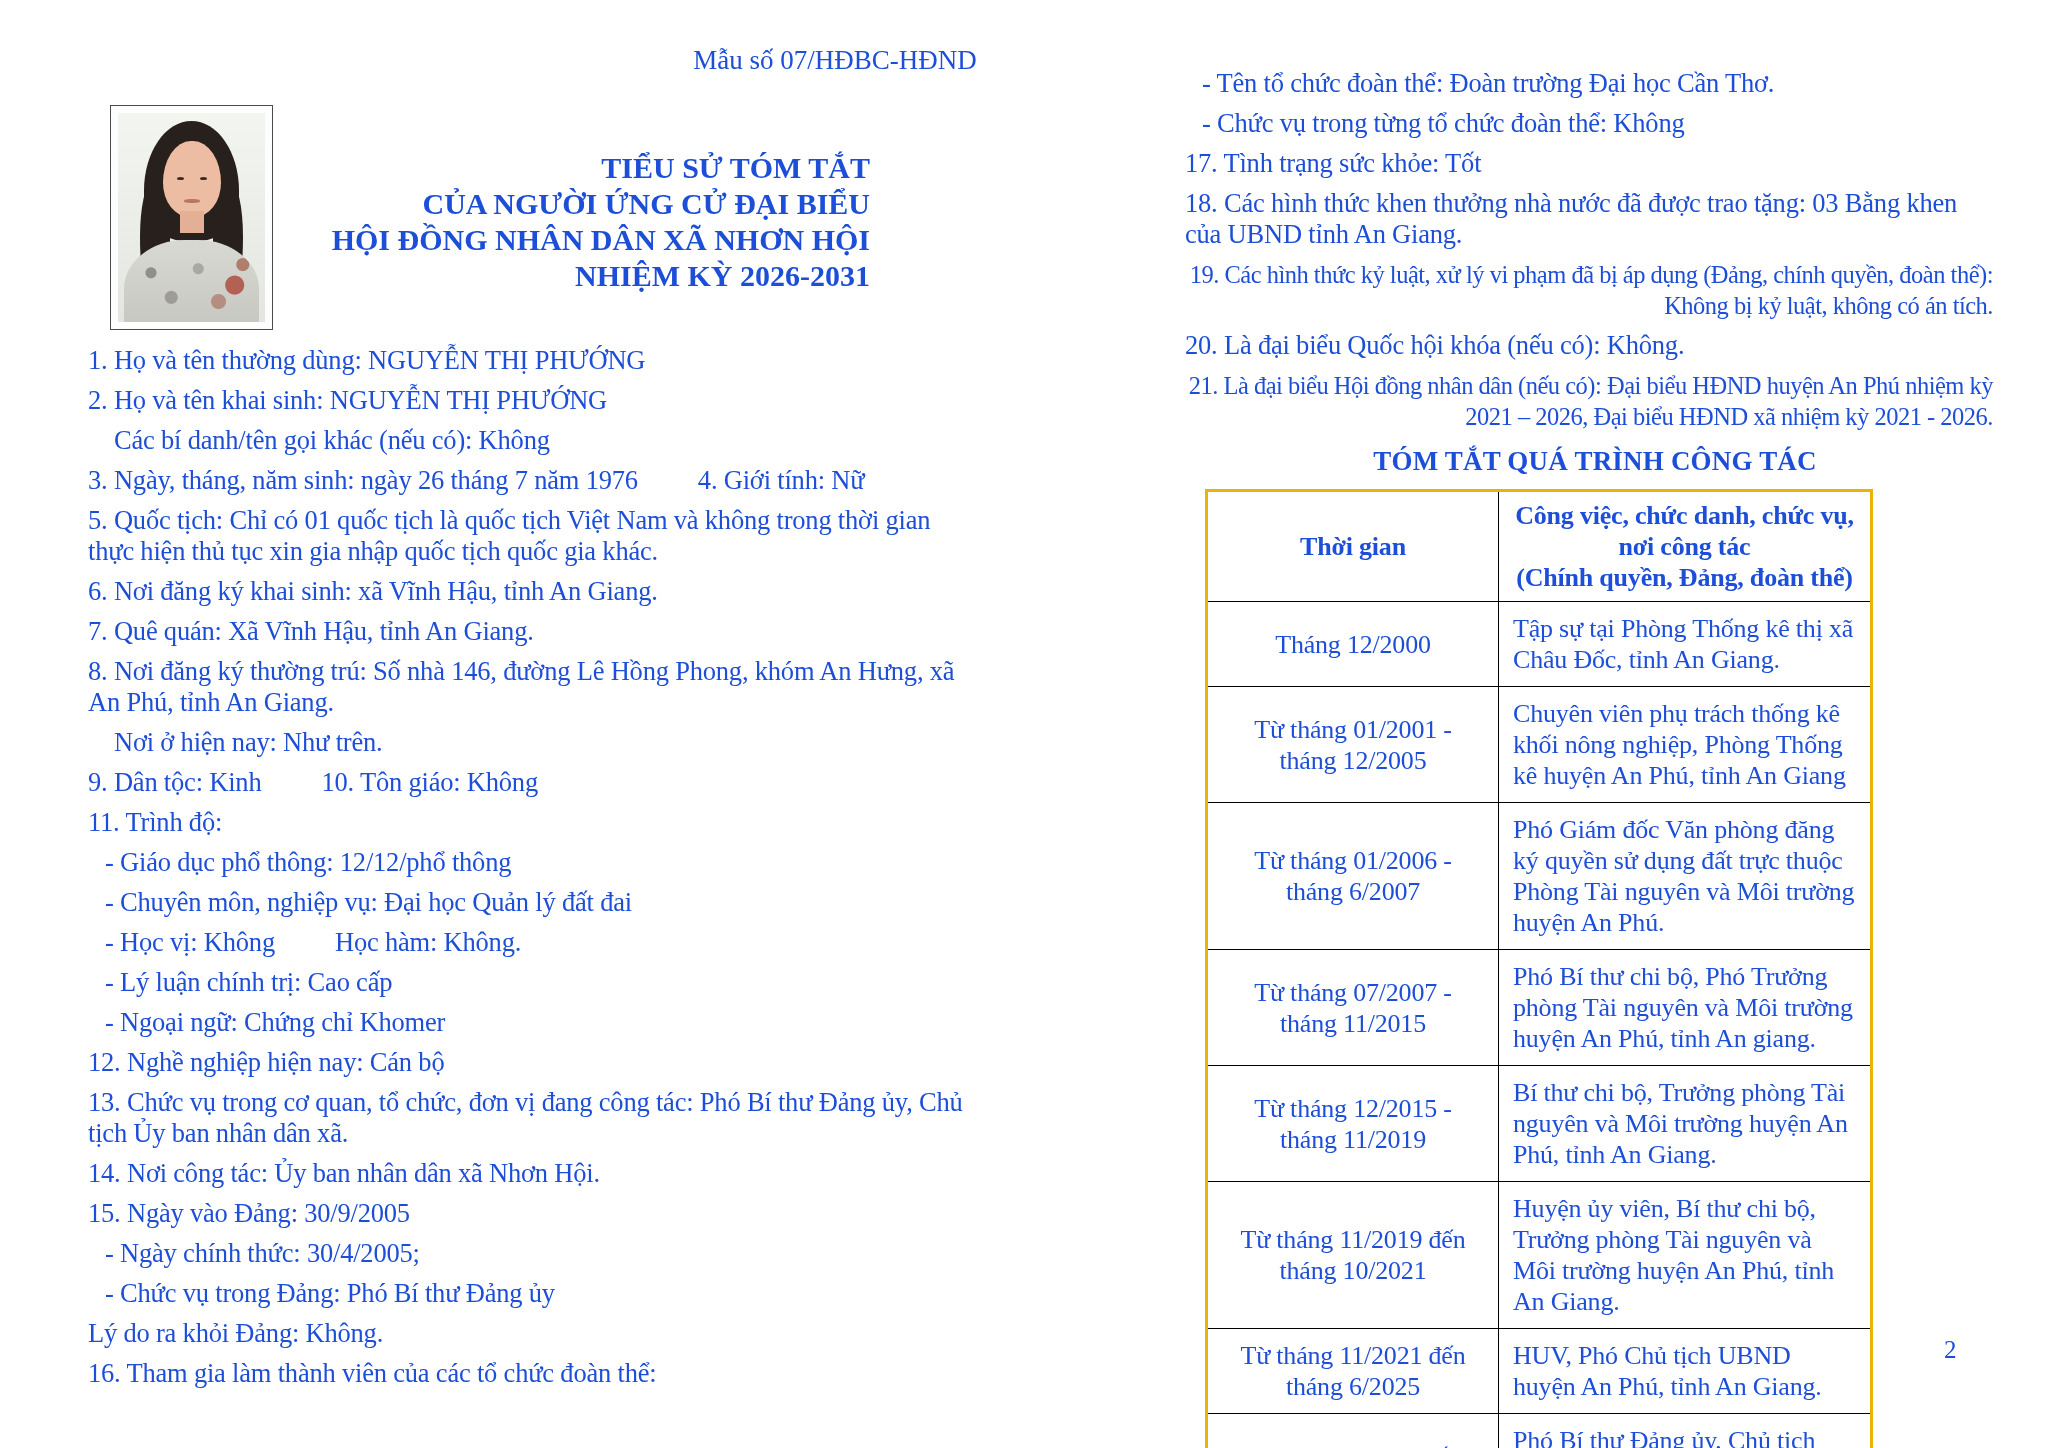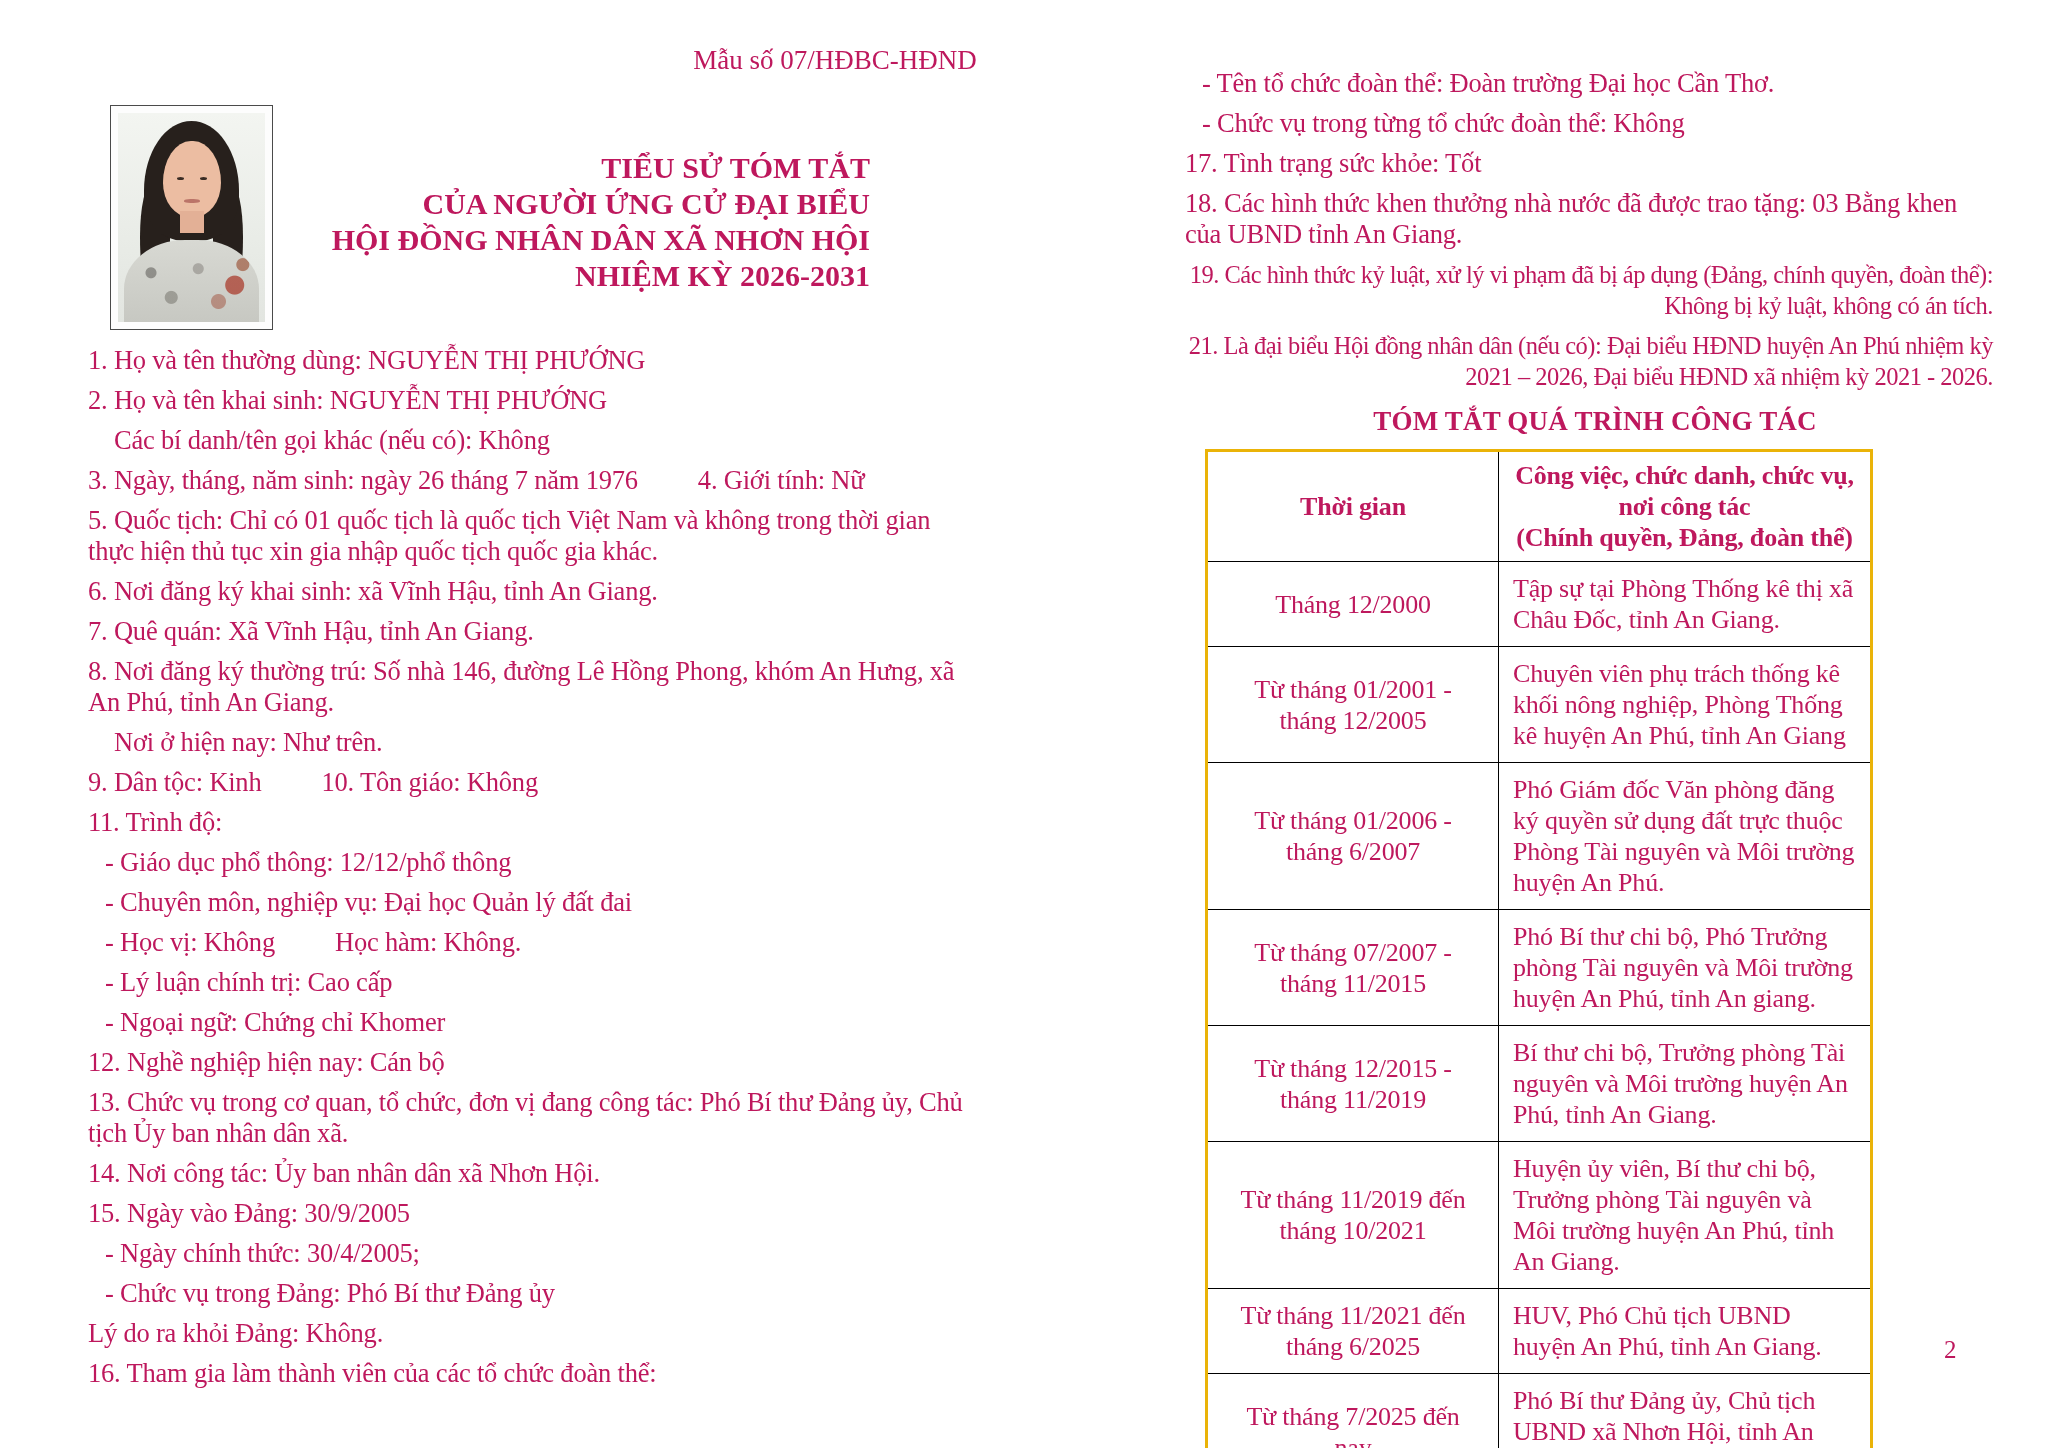--- a/index.html
+++ b/index.html
@@ -1,21 +1,21 @@
 <!DOCTYPE html>
 <html lang="vi"><head>
 <meta charset="utf-8">
 <style>
   html,body{margin:0;padding:0;background:#ffffff;}
   .page{
     position:relative;
     width:2048px;height:1448px;
     background:#ffffff;
     font-family:"Liberation Serif","DejaVu Serif",serif;
-    color:#be185d;
+    color:#1d4ed8;
     overflow:hidden;
   }
   
   .form-number{
     position:absolute;left:600px;top:45px;width:470px;
     text-align:center;font-size:27px;
   }
   .title-block{
     position:absolute;left:290px;top:150px;width:580px;
     text-align:right;font-weight:bold;font-size:30px;line-height:36px;
@@ -167,20 +167,21 @@
         <p class="para ind"><span class="t1">- Tên tổ chức đoàn thể: Đoàn trường Đại học Cần Thơ.</span></p>
 
         <p class="para ind"><span class="t1">- Chức vụ trong từng tổ chức đoàn thể: Không</span></p>
 
         <p class="para"><span class="t1">17. Tình trạng sức khỏe: Tốt</span></p>
 
         <p class="para"><span class="t1">18. Các hình thức khen thưởng nhà nước đã được trao tặng: 03 Bằng khen của UBND tỉnh An Giang.</span></p>
 
         <p class="para small"><span class="t1">19. Các hình thức kỷ luật, xử lý vi phạm đã bị áp dụng (Đảng, chính quyền, đoàn thể): Không bị kỷ luật, không có án tích.</span></p>
 
+        <p class="para"><span class="t1">20. Là đại biểu Quốc hội khóa (nếu có): Không.</span></p>
 
         <p class="para small"><span class="t1">21. Là đại biểu Hội đồng nhân dân (nếu có): Đại biểu HĐND huyện An Phú nhiệm kỳ 2021 – 2026, Đại biểu HĐND xã nhiệm kỳ 2021 - 2026.</span></p>
       </div>
 
     <div class="table-title">TÓM TẮT QUÁ TRÌNH CÔNG TÁC</div>
 
     <table class="career">
       <thead>
         <tr>
           <th style="width:240px">Thời gian</th>

